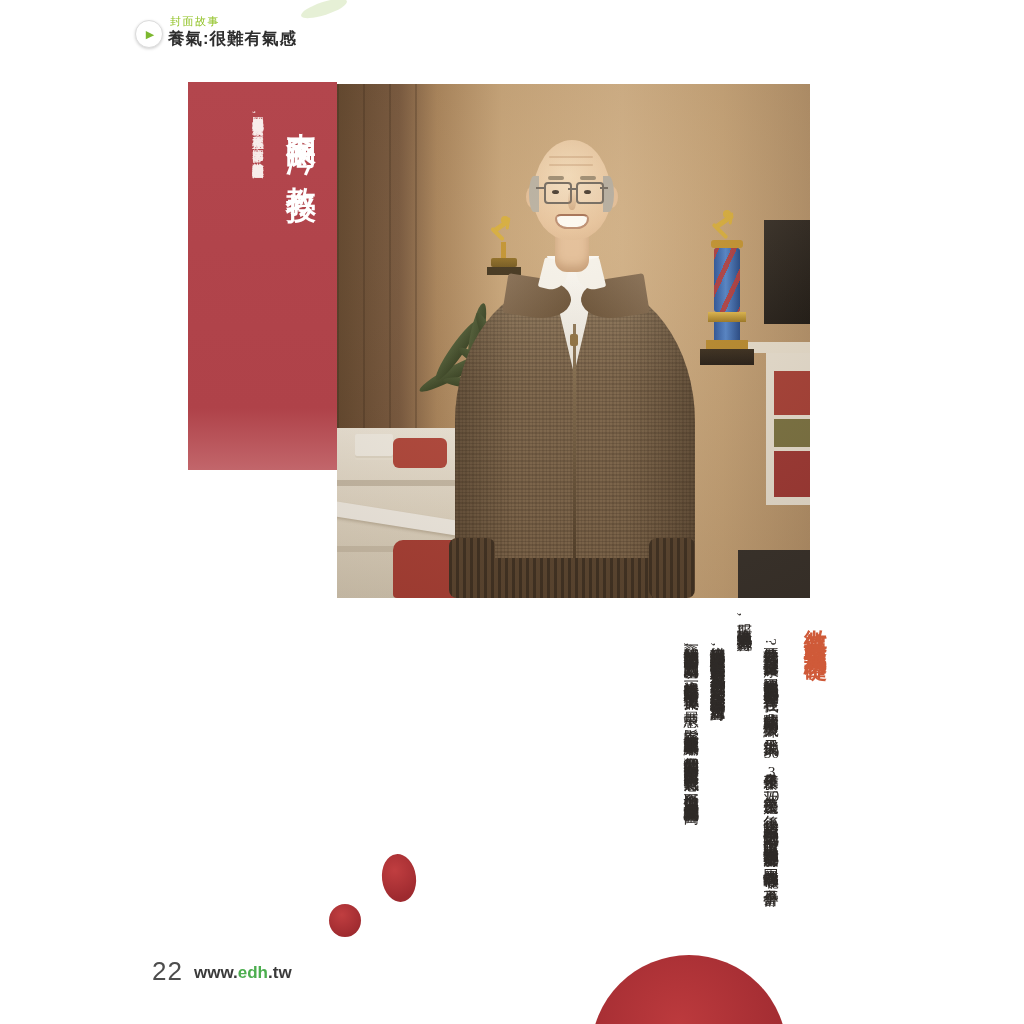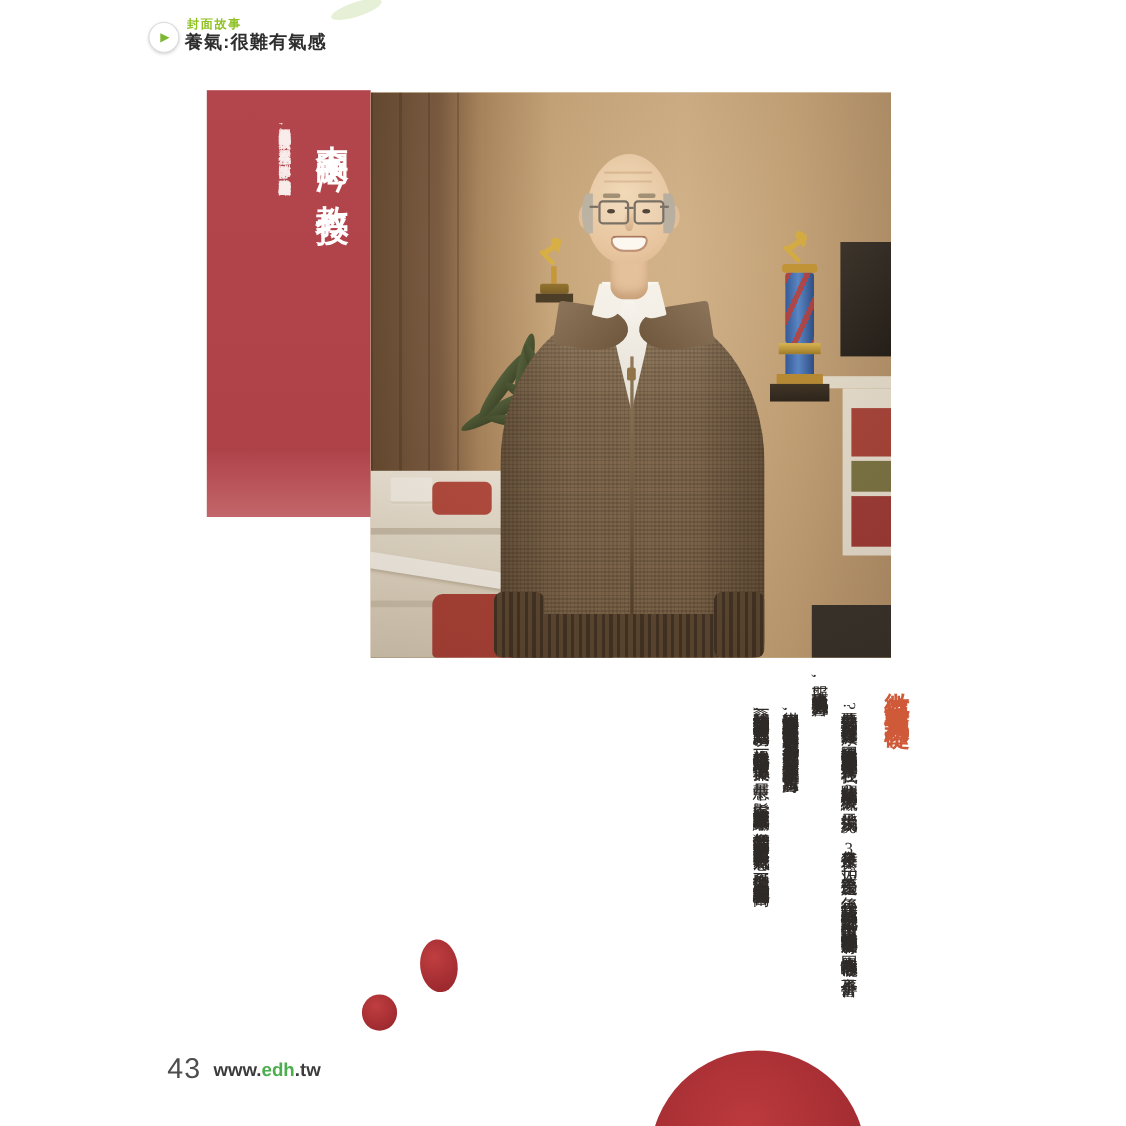--- a/index.html
+++ b/index.html
@@ -5,21 +5,21 @@
   html,body{margin:0;padding:0;background:#888;}
   .page{position:relative;width:1024px;height:1024px;margin:0 auto;background:#ffffff;overflow:hidden;
         font-family:"Liberation Sans","DejaVu Sans",sans-serif;}
   .abs{position:absolute;}
 
   
   .hdr-deco{left:300px;top:2px;width:48px;height:13px;background:#e2edcf;border-radius:50%;transform:rotate(-18deg);opacity:.85;}
   .play-badge{left:135px;top:20px;width:26px;height:26px;border-radius:50%;background:#fff;border:1px solid #dcdcdc;
               box-shadow:0 1px 3px rgba(0,0,0,.18);display:flex;align-items:center;justify-content:center;}
   .play-badge span{color:#7cb82f;font-size:11px;line-height:1;transform:translateX(1px);}
-  .hdr-cat{left:170px;top:14px;font-size:11px;font-weight:bold;color:#8fc122;letter-spacing:1.5px;}
+  .hdr-cat{left:170px;top:14px;font-size:11px;font-weight:normal;color:#8fc122;letter-spacing:1.5px;}
   .hdr-title{left:168px;top:28px;font-size:16.5px;font-weight:bold;color:#2e2e2e;letter-spacing:1px;}
 
   
   .panel{left:188px;top:82px;width:149px;height:388px;background:linear-gradient(180deg,#b3464d,#af4249 84%,#c2666b);
          box-sizing:border-box;padding:26px 16px 20px 12px;writing-mode:vertical-rl;text-orientation:mixed;}
   .panel h2{margin:0;margin-block-end:10px;font-size:30px;font-weight:bold;color:#ffffff;letter-spacing:7px;
             font-family:"Liberation Sans","DejaVu Sans",sans-serif;}
   .panel h2 .prof{margin-inline-start:34px;}
   .panel p{margin:0;font-size:11.5px;line-height:2.25;letter-spacing:.2px;color:#f8edeb;font-weight:500;}
 
@@ -245,16 +245,16 @@
     <h3>微笑罰站竟是氣功基礎</h3>
     <p>練氣功要做什麼?就是保持身體健康。困擾我很多年的支氣管炎,每年冬天都會發作,但在我<span class="tcy">36</span>歲開始練氣功後,大概練了<span class="tcy">3</span>天後就消失。<span class="tcy">30</span>多年來只發作了<span class="tcy">3</span>次,第一次復發是<span class="tcy">10</span>年後,當時我想,都不生病也不太好吧?所以讓它咳一下,但感冒這種小病卻是都沒有了。因為快感冒前你喉嚨、鼻子會不舒服,晚上練一下氣功通常第二天就會好。</p>
     <p>從懷疑到用許多科學方法重覆驗證,「氣」的確是存在於人體中,也就是每個人都有,但為什麼有些人感受不到?第一個你可能身體經絡卡住了,再來是方法沒有用對。</p>
     <p>我接觸的第一種氣功是《禪密功》,它的入門就是「築基功」。這根本就像小時候被罰站一樣,不過你得似笑非笑、展慧中、鬆密處,整體來說就是放鬆而非緊繃。但當我們站著的時候,雙腿用力比較難放鬆,很難有氣感。所以不如換個方式,躺在床上練也許成功機率會更高。</p>
   </div>
 
   <div class="abs circ c1"></div>
   <div class="abs circ c2"></div>
   <div class="abs circ c3"></div>
 
-  <div class="abs pgnum">43</div>
+  <div class="abs pgnum">22</div>
   <div class="abs site"><span>www.</span><span class="green">edh</span><span>.tw</span></div>
 
 </div>
 
 </body></html>

